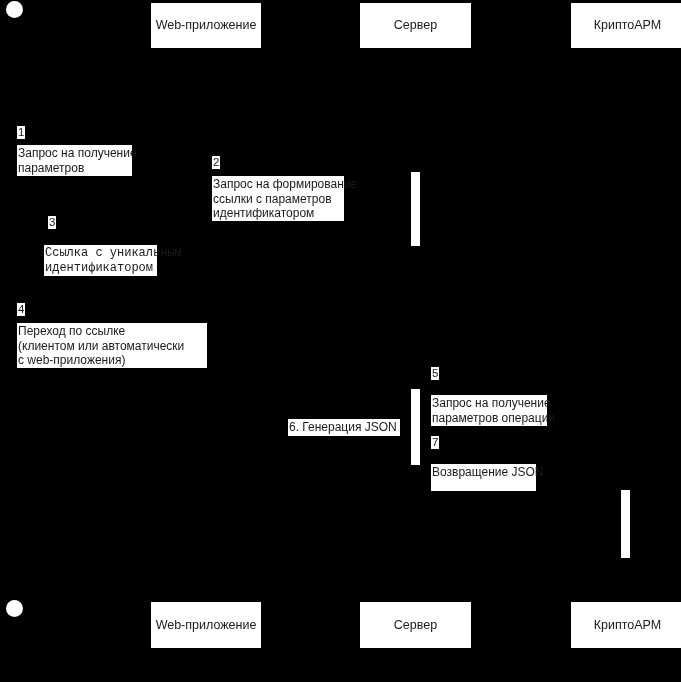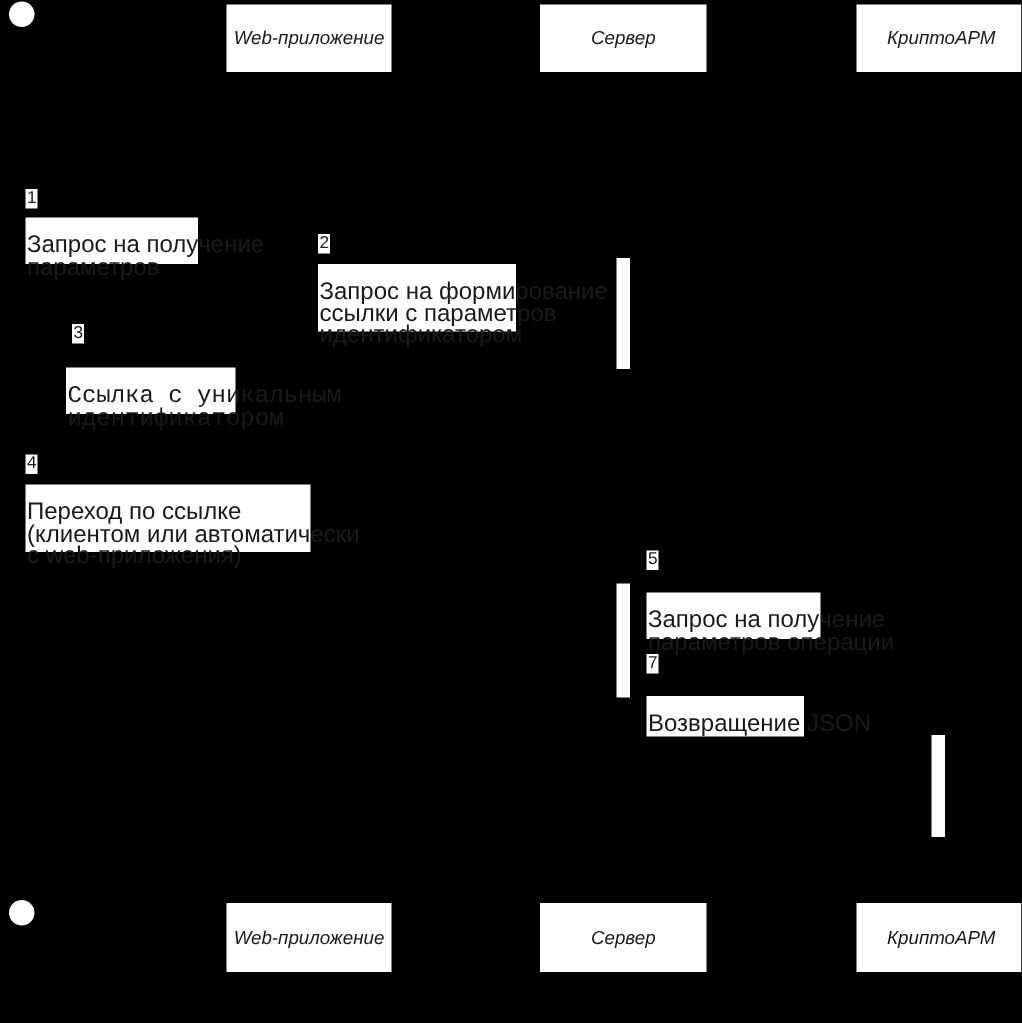--- a/index.html
+++ b/index.html
@@ -21,38 +21,37 @@
     position: absolute;
     background: #ffffff;
     color: #1a1a1a;
     display: flex;
     align-items: center;
     justify-content: center;
     font-size: 12.5px;
     line-height: 1.2;
     text-align: center;
     box-sizing: border-box;
-    font-style: italic;
   }
   
   .actor-dot {
     position: absolute;
     background: #ffffff;
     border-radius: 50%;
   }
   
   .msg-label {
     position: absolute;
     background: #ffffff;
     color: #1a1a1a;
-    font-size: 16px;
+    font-size: 12px;
     line-height: 14.6px;
     white-space: pre;
     box-sizing: border-box;
-    padding: 12px 1px 1px 1px;
+    padding: 1px 1px 1px 1px;
   }
   
   .seq-num {
     position: absolute;
     background: #ffffff;
     color: #1a1a1a;
     font-size: 11.5px;
     line-height: 13px;
     padding: 0 1px;
     box-sizing: border-box;
@@ -113,14 +112,15 @@
 (клиентом или автоматически
 с web-приложения)</div>
 
   <div class="seq-num" style="left: 431px; top: 367px;">5</div>
   <div class="msg-label" style="left: 431px; top: 395px; width: 116px; height: 31px;">Запрос на получение
 параметров операции</div>
 
   <div class="seq-num" style="left: 431px; top: 436px;">7</div>
   <div class="msg-label" style="left: 431px; top: 464px; width: 105px; height: 27px;">Возвращение JSON</div>
 
+  <div class="msg-label" style="left: 288px; top: 419px; width: 112px; height: 17px;">6. Генерация JSON</div>
 
 </div>
 
 </body></html>

